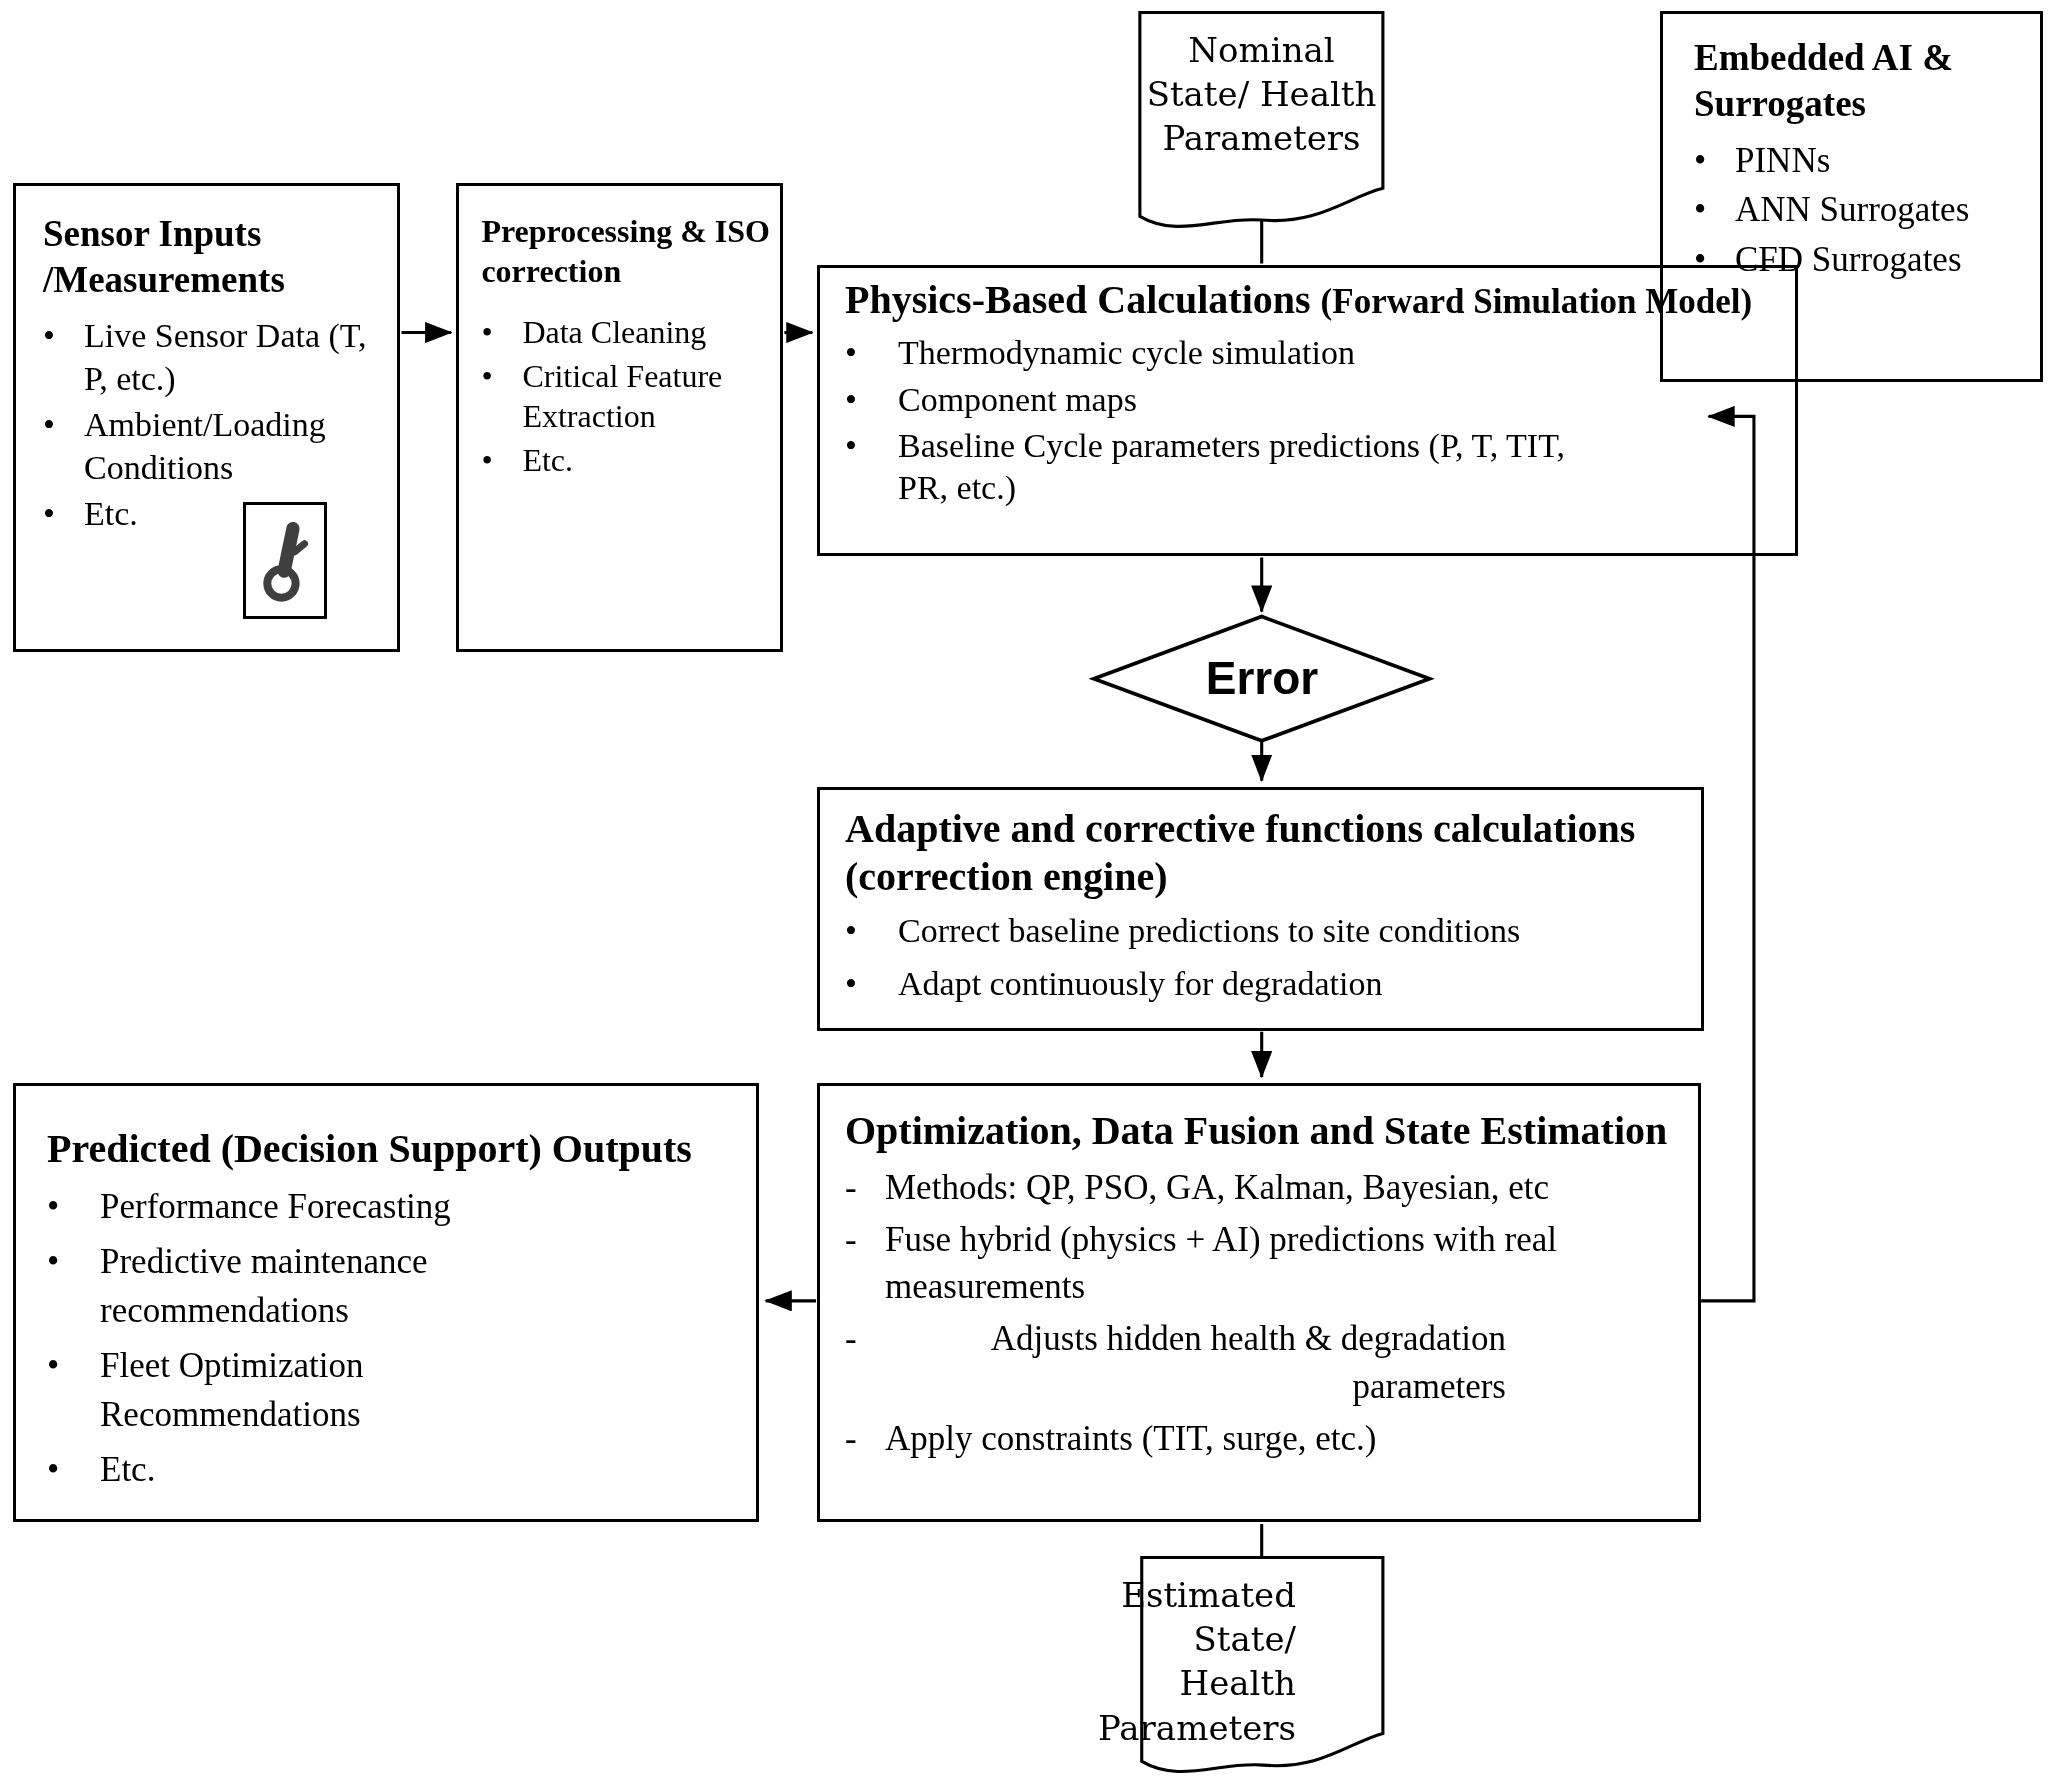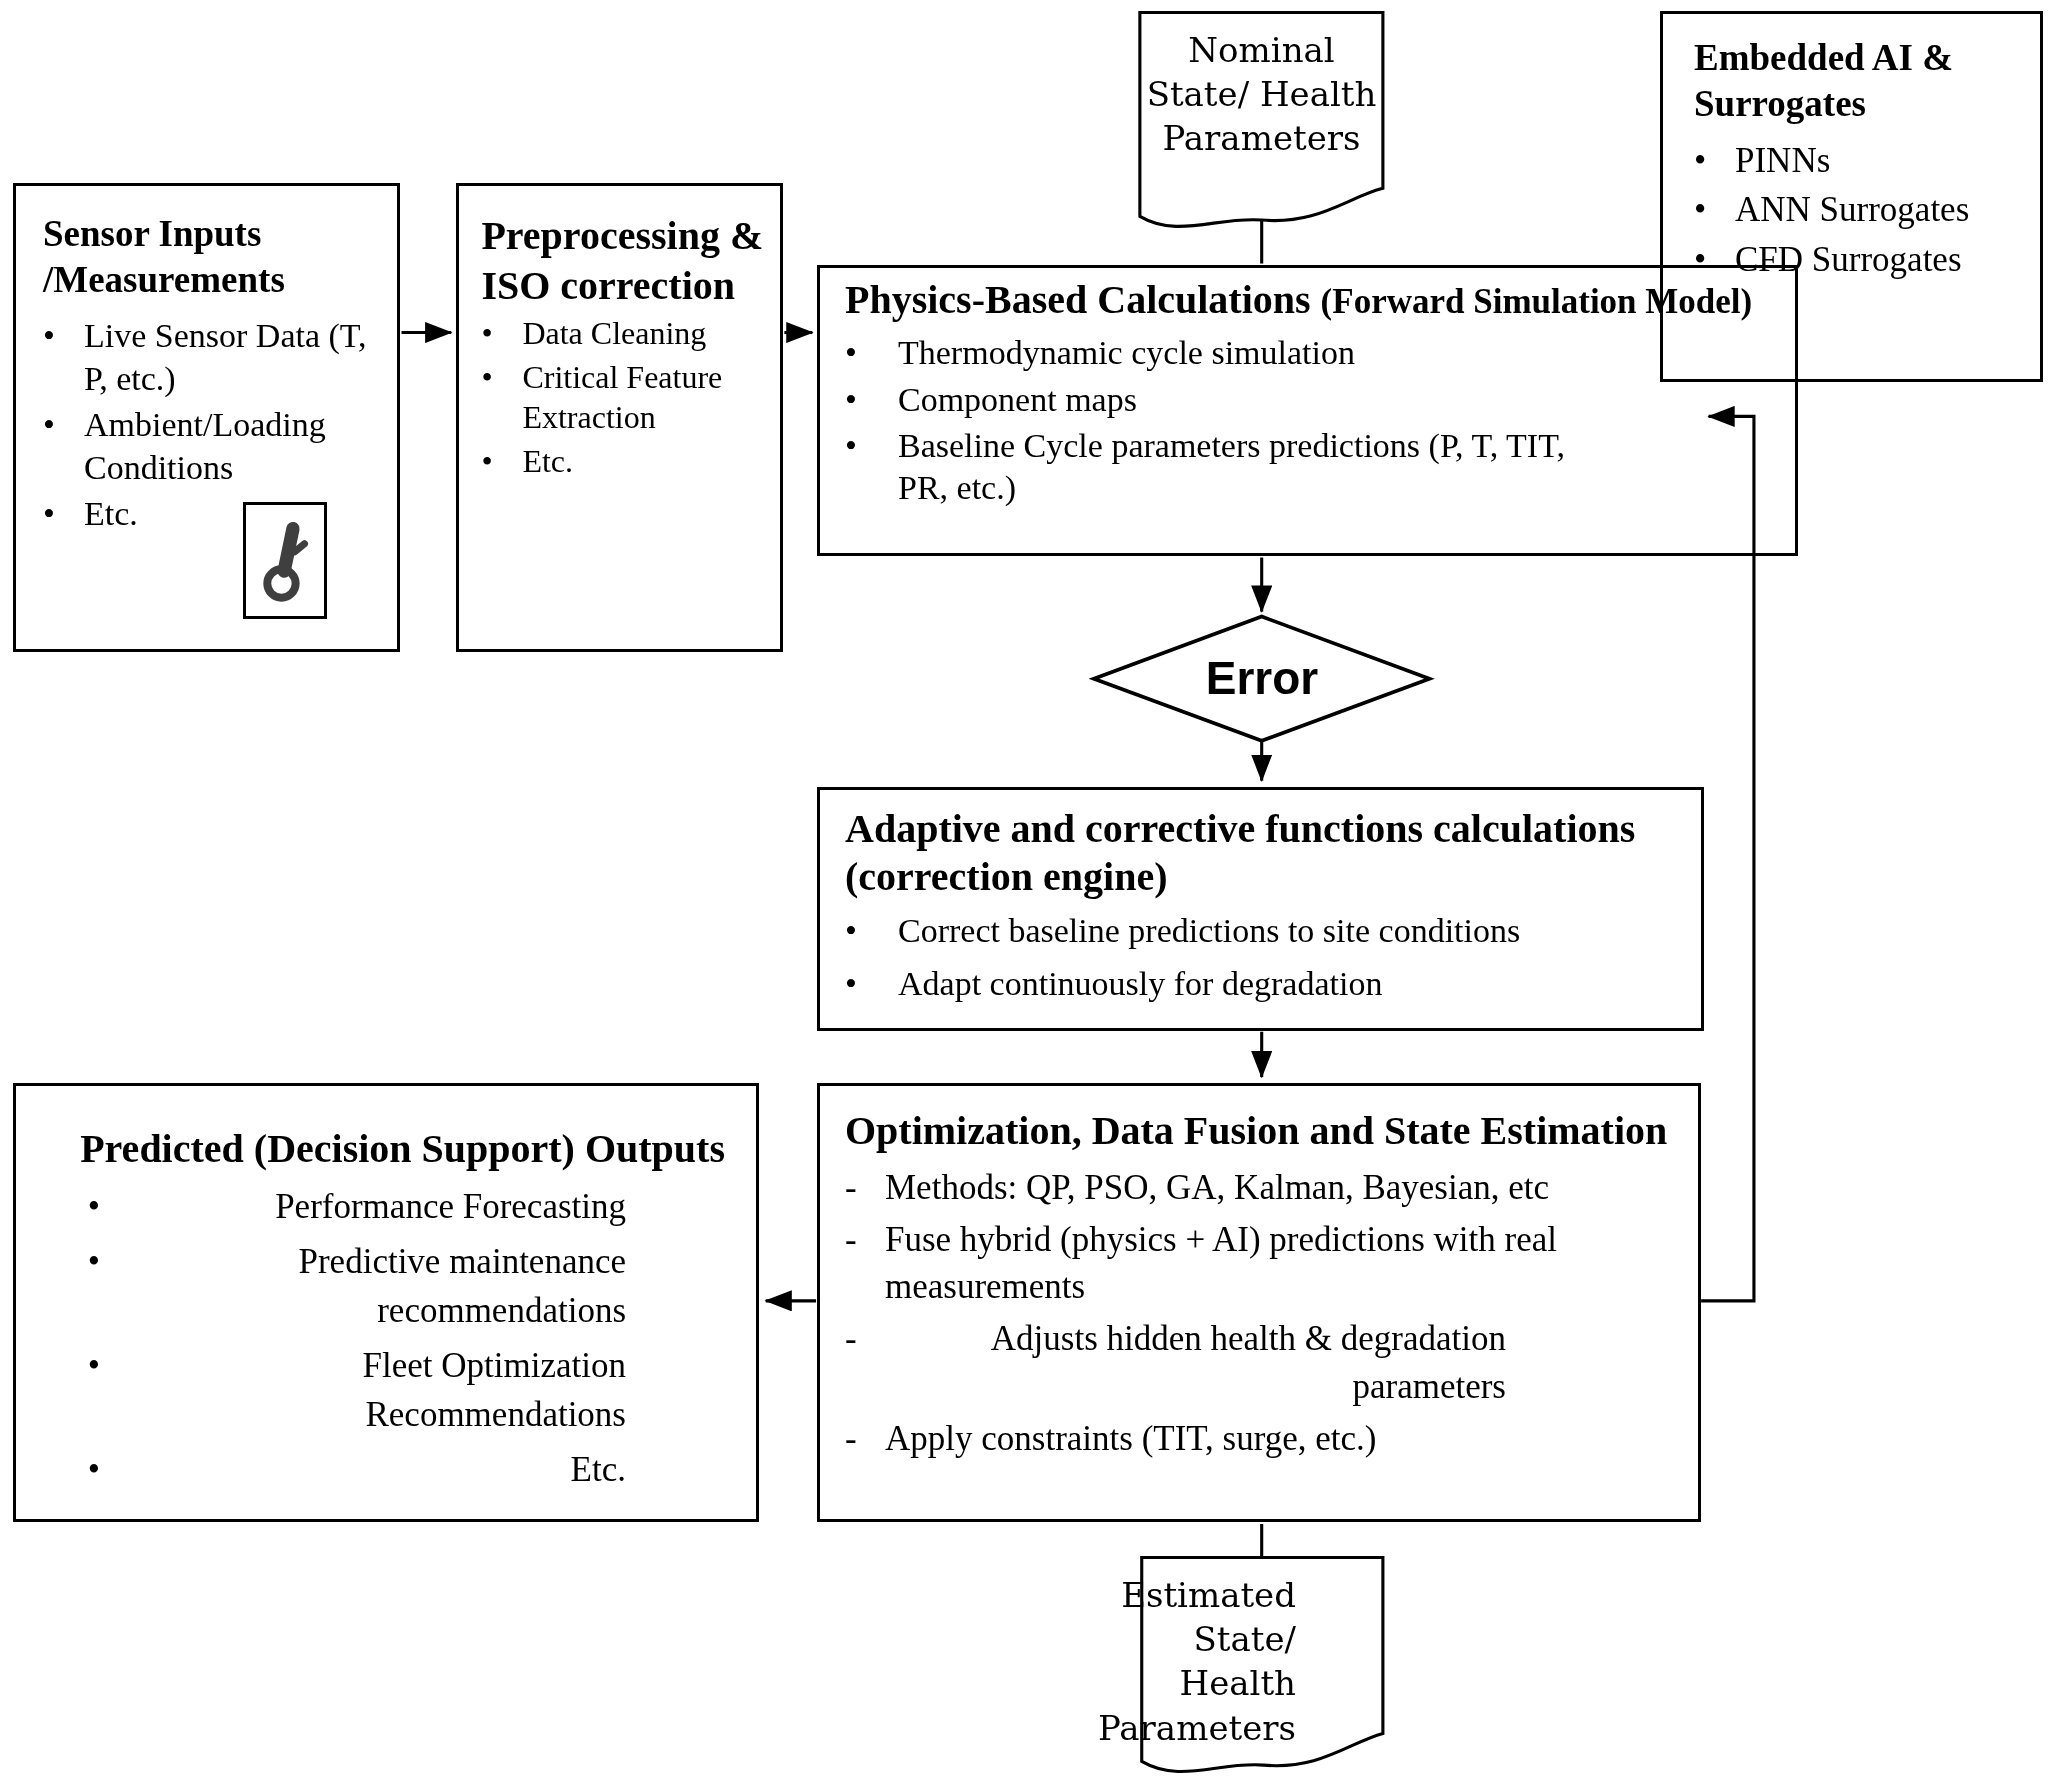--- a/index.html
+++ b/index.html
@@ -5,21 +5,21 @@
   html,body{margin:0;padding:0;background:#ffffff;}
   body{width:2056px;height:1790px;position:relative;overflow:hidden;
        font-family:"DejaVu Serif", serif; color:#000;}
   .canvas{position:absolute;inset:0;}
   svg.overlay{position:absolute;left:0;top:0;width:2056px;height:1790px;}
   .box{position:absolute;border:3.7px solid #000;background:transparent;box-sizing:border-box;}
   .wide{font-family:Liberation Serif, serif;}
   .cond{font-family:"Liberation Serif", serif;}
   .title{font-weight:bold;}
   .wide .title{font-size:37px;line-height:1.25;margin-bottom:11.2px;}
-  #preprocessBox .title{font-size:40px;margin-bottom:2px;}
+  #preprocessBox .title{font-size:32px;margin-bottom:21px;}
   .cond .title{font-size:40px;line-height:1.2;margin-bottom:8.7px;}
   .tparen{font-size:35px;}
   .bullet{display:flex;align-items:flex-start;}
   .bm{flex:0 0 41px;}
   .cond .bm{flex:0 0 53px;}
   .bm.dash{flex:0 0 40px;}
   .bt{flex:1 1 auto;white-space:pre-wrap;}
   .wide .bullet{font-size:34px;line-height:1.26;margin-bottom:3.7px;}
   #preprocessBox .bullet{font-size:32px;}
   #aiBox .bullet{font-size:35px;line-height:1.3;margin-bottom:3.7px;}
@@ -31,21 +31,21 @@
   #predictedBox .bullet{font-size:35px;line-height:1.4;margin-bottom:6.2px;}
   #predictedBox .bullets{padding-right:99px;}
   .opt-prefix{font-weight:normal;}
 
   #sensorBox{left:13px;top:183px;width:387px;height:469px;padding:25px 6.2px 0 27px;}
   #preprocessBox{left:456px;top:183px;width:327px;height:469px;padding:25px 6.2px 0 22.4px;}
   #aiBox{left:1660px;top:10.6px;width:383px;height:371px;padding:21px 6.2px 0 31px;}
   #physicsBox{left:817px;top:265px;width:981px;height:291px;padding:7.5px 18.6px 0 25px;}
   #adaptiveBox{left:817px;top:787px;width:887px;height:244px;padding:15px 18.6px 0 25px;}
   #optBox{left:817px;top:1083px;width:884px;height:439px;padding:21px 18.6px 0 25px;}
-  #predictedBox{left:13px;top:1083px;width:746px;height:439px;padding:39px 31px 0 31px;text-align:right;}
+  #predictedBox{left:13px;top:1083px;width:746px;height:439px;padding:39px 31px 0 31px;}
 
   .docText{position:absolute;text-align:center;font-size:34px;line-height:1.3;
            font-family:"DejaVu Serif", serif;}
   #nominalText{left:1138px;top:28px;width:247px;}
   #estimatedText{left:1076px;top:1573px;width:220px;text-align:right;}
 
   #errorLabel{position:absolute;left:1094px;top:616px;width:336px;height:124px;
               display:flex;align-items:center;justify-content:center;
               font-family:"Liberation Sans", sans-serif;font-size:46px;font-weight:bold;}
 

